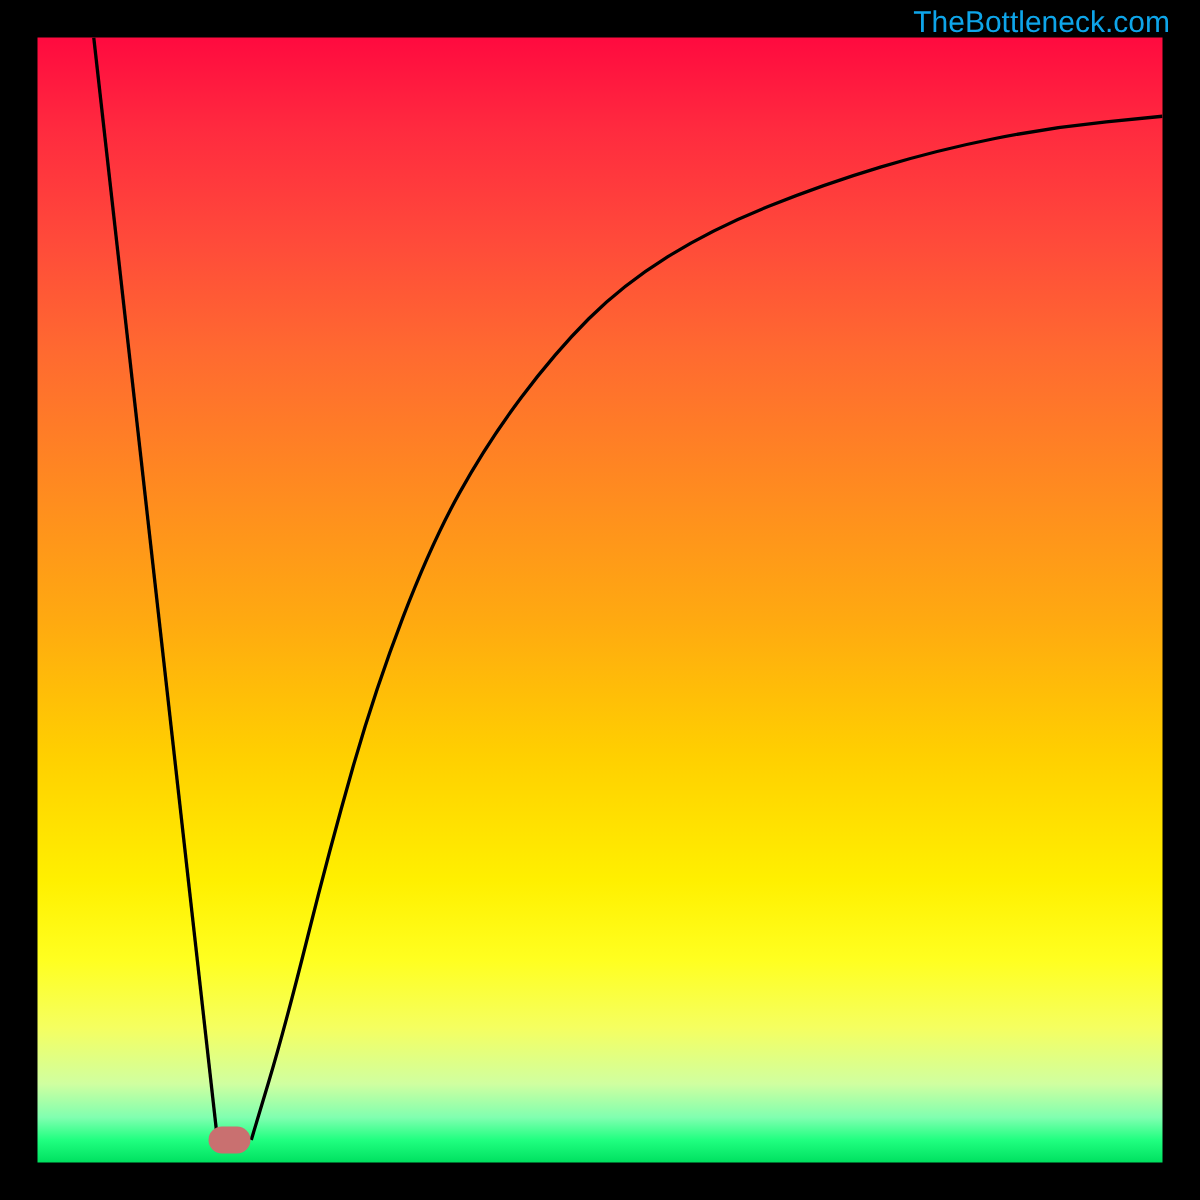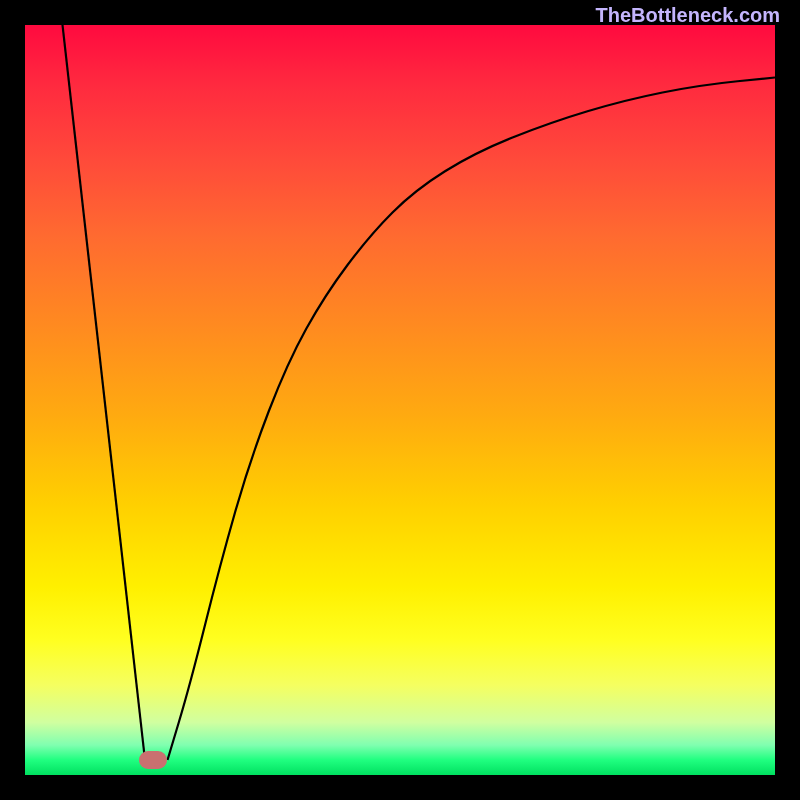--- a/index.html
+++ b/index.html
@@ -7,23 +7,23 @@
     width: 800px;
     height: 800px;
     background: #000;
     position: relative;
     font-family: Arial, sans-serif;
   }
   .attribution {
     position: absolute;
     top: 4px;
     right: 20px;
-    color: #c4b5fd;
+    color: #0ea5e9;
     font-size: 20px;
-    font-weight: 700;
+    font-weight: 400;
     z-index: 10;
     text-align: right;
   }
   .plot-area {
     position: absolute;
     left: 25px;
     top: 25px;
     width: 750px;
     height: 750px;
     background: linear-gradient(to bottom,

